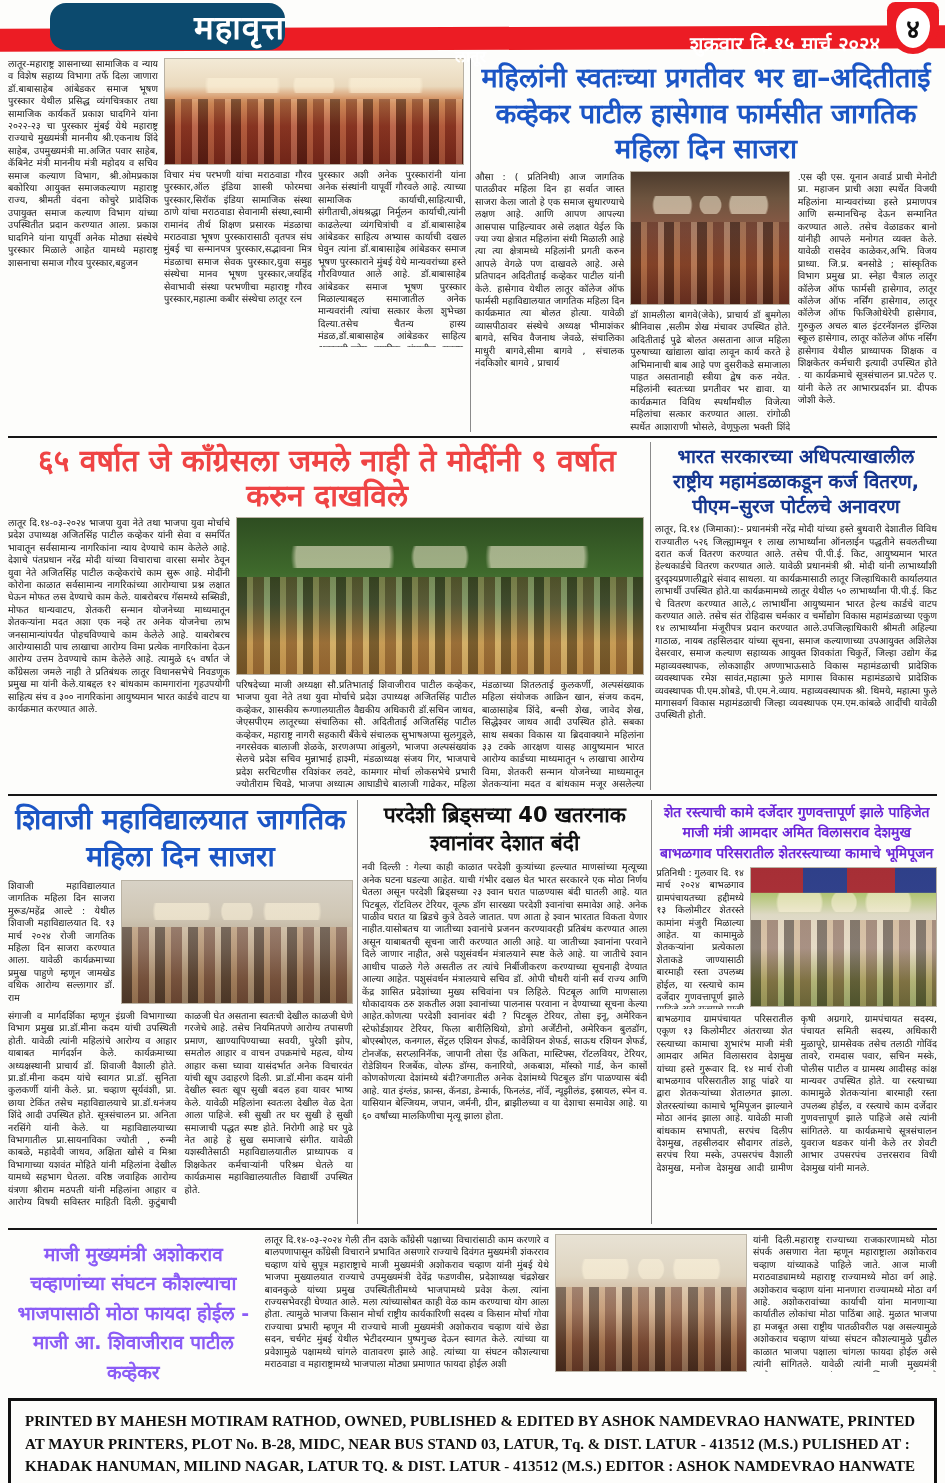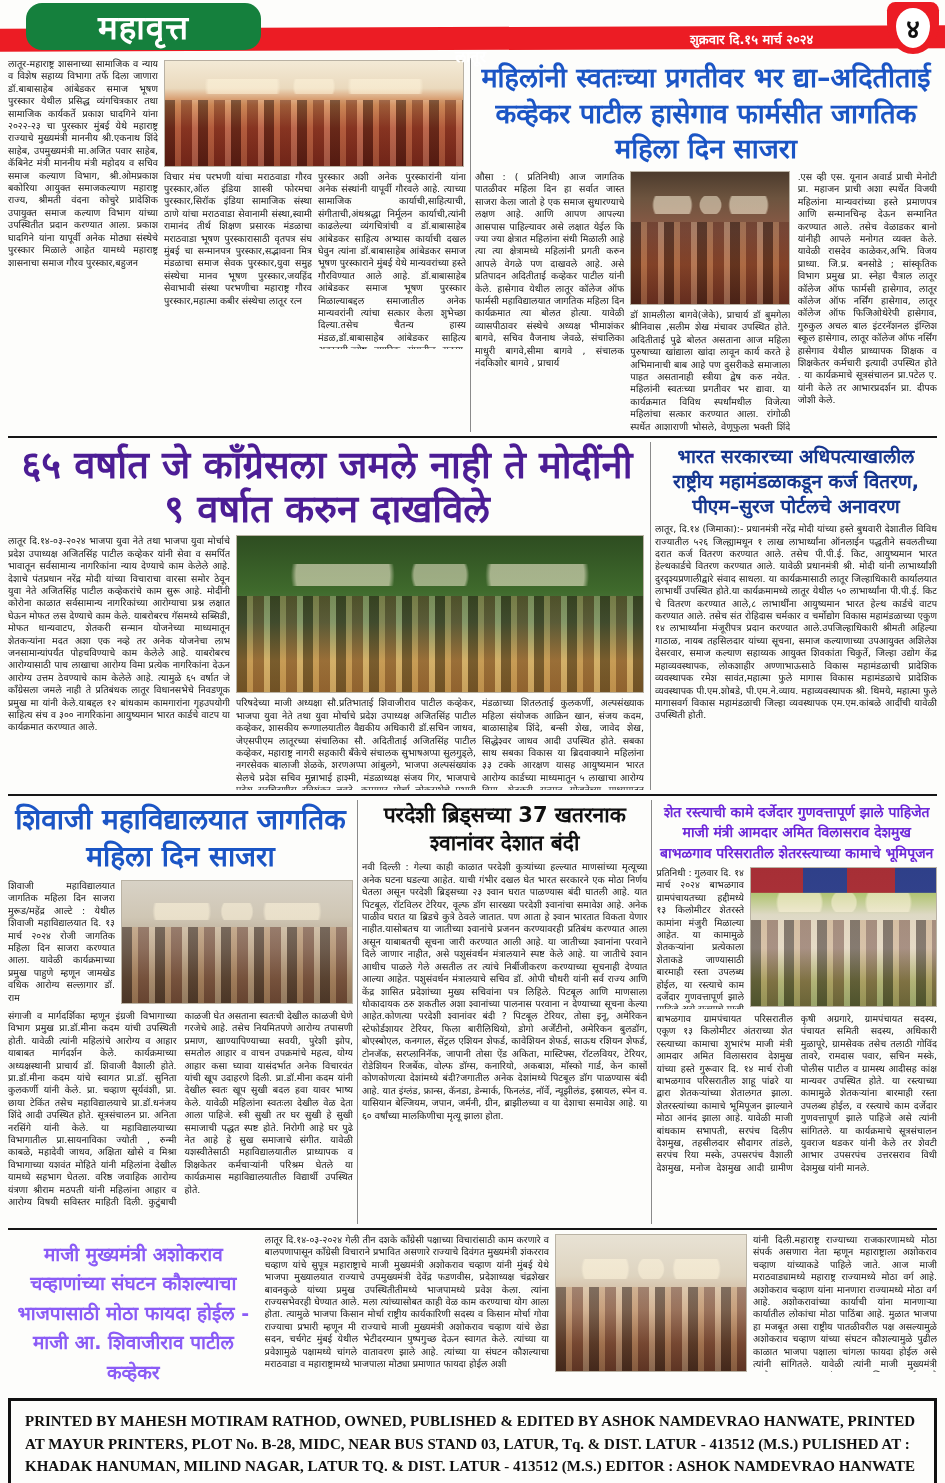--- a/index.html
+++ b/index.html
@@ -2,39 +2,39 @@
 <html lang="mr"><head>
 <meta charset="utf-8">
 <style>
   html,body{margin:0;padding:0;background:#e9e9e9;}
   .page{position:relative;width:945px;height:1483px;margin:0 auto;background:#fdfdfb;
         font-family:"DejaVu Sans","Liberation Sans",sans-serif;color:#141414;overflow:hidden;}
   
   header{position:relative;height:56px;}
   .mast-band{position:absolute;left:0;right:0;top:27px;height:23px;background:#ec1c24;
              transform:skewY(-.2deg);}
-  .mast-name{position:absolute;left:26px;top:3px;width:235px;height:47px;background:#15803d;
-             border-radius:16px;display:flex;align-items:center;justify-content:center;
+  .mast-name{position:absolute;left:50px;top:3px;width:235px;height:47px;background:#0c4a6e;
+             border-radius:16px;display:flex;align-items:center;justify-content:flex-end;
              color:#fff;font-weight:bold;font-size:33px;letter-spacing:1px;z-index:2;}
   .mast-city{position:absolute;left:455px;top:45px;color:#fff;font-weight:bold;font-size:16px;z-index:2;}
-  .mast-date{position:absolute;left:690px;top:30px;color:#fff;font-weight:bold;font-size:13px;z-index:2;}
+  .mast-date{position:absolute;left:690px;top:30px;color:#fff;font-weight:bold;font-size:20px;z-index:2;}
   .mast-page-badge{position:absolute;right:6px;top:2px;width:52px;height:52px;background:#ec1c24;
              border-radius:10px 10px 60% 60%/10px 10px 70% 70%;display:flex;align-items:center;
              justify-content:center;z-index:3;}
   .mast-page-inner{width:34px;height:40px;background:#fff;border-radius:50% 50% 50% 50%/45% 45% 55% 55%;
              display:flex;align-items:center;justify-content:center;font-size:26px;font-weight:bold;color:#101010;}
   
   .hdiv{height:2px;background:#161616;margin:2px 8px;}
   .vdiv{width:1px;background:#8a8a8a;margin:0 4px;}
   section{display:flex;padding:2px 8px;box-sizing:border-box;}
   article{overflow:hidden;}
   .hl{margin:2px 0 4px 0;text-align:center;font-weight:bold;line-height:1.32;}
   .hl-a1{font-size:28px;color:#e01d1d;}
   .hl-a2{font-size:27px;color:#1b55c5;}
-  .hl-modi{font-size:38px;color:#4c1d95;line-height:1.15;}
+  .hl-modi{font-size:30px;color:#ef4444;line-height:1.15;}
   .hl-suraj{font-size:19px;color:#16368f;}
   .hl-college{font-size:28px;color:#1b55c5;}
   .hl-dogs{font-size:21px;color:#101010;}
   .hl-roads{font-size:14px;color:#6d28d9;line-height:1.45;}
   .hl-chavan{font-size:19px;color:#8b5cf6;line-height:1.55;}
   .tcol{font-size:9.4px;line-height:1.32;text-align:justify;overflow:hidden;}
   .frow{display:flex;gap:6px;}
   
   .ph{position:relative;overflow:hidden;border:1px solid #b9b2a4;box-sizing:border-box;flex:none;}
   .ph::after{content:"";position:absolute;left:0;right:0;bottom:0;height:62%;
@@ -69,21 +69,21 @@
     </div>
     <span class="mast-city">लातूर</span>
     <span class="mast-date">शुक्रवार दि.१५ मार्च २०२४</span>
     <div class="mast-page-badge">
       <div class="mast-page-inner">४</div>
     </div>
   </header>
 
   <section style="height:378px;">
     <article style="width:458px;">
-      <div class="frow" style="height:292px;align-items:center;">
+      <div class="frow" style="height:292px;">
         <div class="tcol" style="width:150px;height:292px;">लातूर-महाराष्ट्र शासनाच्या सामाजिक व न्याय व विशेष सहाय्य विभागा तर्फे दिला जाणारा डॉ.बाबासाहेब आंबेडकर समाज भूषण पुरस्कार येथील प्रसिद्ध व्यंगचित्रकार तथा सामाजिक कार्यकर्ते प्रकाश घादगिने यांना २०२२-२३ चा पुरस्कार मुंबई येथे महाराष्ट्र राज्याचे मुख्यमंत्री माननीय श्री.एकनाथ शिंदे साहेब, उपमुख्यमंत्री मा.अजित पवार साहेब, कॅबिनेट मंत्री माननीय मंत्री महोदय व सचिव समाज कल्याण विभाग, श्री.ओमप्रकाश बकोरिया आयुक्त समाजकल्याण महाराष्ट्र राज्य, श्रीमती वंदना कोचुरे प्रादेशिक उपायुक्त समाज कल्याण विभाग यांच्या उपस्थितीत प्रदान करण्यात आला. प्रकाश घादगिने यांना यापूर्वी अनेक मोठ्या संस्थेचे पुरस्कार मिळाले आहेत यामध्ये महाराष्ट्र शासनाचा समाज गौरव पुरस्कार,बहुजन</div>
         <div style="width:302px;">
           <div class="ph ph-award" style="width:300px;height:107px;"></div>
           <div class="frow" style="margin-top:4px;height:178px;">
             <div class="tcol" style="width:148px;height:178px;">विचार मंच परभणी यांचा मराठवाडा गौरव पुरस्कार,ऑल इंडिया शास्त्री फोरमचा पुरस्कार,सिरॉक इंडिया सामाजिक संस्था ठाणे यांचा मराठवाडा सेवानामी संस्था,स्वामी रामानंद तीर्थ शिक्षण प्रसारक मंडळाचा मराठवाडा भूषण पुरस्कारासाठी वृतपत्र संघ मुंबई चा सन्मानपत्र पुरस्कार,सद्भावना मित्र मंडळाचा समाज सेवक पुरस्कार,युवा समुह संस्थेचा मानव भूषण पुरस्कार,जयहिंद सेवाभावी संस्था परभणीचा महाराष्ट्र गौरव पुरस्कार,महात्मा कबीर संस्थेचा लातूर रत्न</div>
             <div class="tcol" style="width:148px;height:178px;">पुरस्कार अशी अनेक पुरस्कारांनी यांना अनेक संस्थांनी यापूर्वी गौरवले आहे. त्याच्या सामाजिक कार्याची,साहित्याची, संगीताची,अंधश्रद्धा निर्मूलन कार्याची,त्यांनी काढलेल्या व्यंगचित्रांची व डॉ.बाबासाहेब आंबेडकर साहित्य अभ्यास कार्याची दखल घेवुन त्यांना डॉ.बाबासाहेब आंबेडकर समाज भूषण पुरस्काराने मुंबई येथे मान्यवरांच्या हस्ते गौरविण्यात आले आहे. डॉ.बाबासाहेब आंबेडकर समाज भूषण पुरस्कार मिळाल्याबद्दल समाजातील अनेक मान्यवरांनी त्यांचा सत्कार केला शुभेच्छा दिल्या.तसेच चैतन्य हास्य मंडळ,डॉ.बाबासाहेब आंबेडकर साहित्य अकादमी,ज्येष्ठ नागरिक संघातील सदस्य, महाराष्ट्र अंधश्रध्दा निर्मुलन समितीतील सदस्य,पदाधिकारी यांनी कौतुक व अभिनंदन केले.</div>
           </div>
         </div>
       </div>
     </article>
@@ -130,21 +130,21 @@
     <article style="width:348px;">
       <h1 class="hl hl-college">शिवाजी महाविद्यालयात जागतिक महिला दिन साजरा</h1>
       <div class="frow" style="height:126px;margin-top:2px;">
         <div class="tcol" style="width:108px;height:126px;">शिवाजी महाविद्यालयात जागतिक महिला दिन साजरा मुरूड/महेंद्र आल्टे : येथील शिवाजी महाविद्यालयात दि. १३ मार्च २०२४ रोजी जागतिक महिला दिन साजरा करण्यात आला. यावेळी कार्यक्रमाच्या प्रमुख पाहुणे म्हणून जामखेड वधिक आरोग्य सल्लागार डॉ. राम</div>
         <div class="ph ph-college" style="width:232px;height:124px;"></div>
       </div>
       <div class="tcol" style="height:206px;margin-top:4px;column-count:2;column-gap:8px;">संगाजी व मार्गदर्शिका म्हणून इंग्रजी विभागाच्या विभाग प्रमुख प्रा.डॉ.मीना कदम यांची उपस्थिती होती. यावेळी त्यांनी महिलांचे आरोग्य व आहार याबाबत मार्गदर्शन केले. कार्यक्रमाच्या अध्यक्षस्थानी प्राचार्य डॉ. शिवाजी वैशाली होते. प्रा.डॉ.मीना कदम यांचे स्वागत प्रा.डॉ. सुनिता कुलकर्णी यांनी केले. प्रा. चव्हाण सूर्यवंशी, प्रा. छाया टेकिंत तसेच महाविद्यालयाचे प्रा.डॉ.धनंजय शिंदे आदी उपस्थित होते. सूत्रसंचालन प्रा. अनिता नरसिंगे यांनी केले. या महाविद्यालयाच्या विभागातील प्रा.सायनाविका ज्योती , रुन्मी काबळे, महादेवी जाधव, अक्षिता खोसे व मिश्रा विभागाच्या यशवंत मोहिते यांनी महिलांना देखील यामध्ये सहभाग घेतला. वरिष्ठ जवाहिक आरोग्य यंत्रणा श्रीराम मठपती यांनी महिलांना आहार व आरोग्य विषयी सविस्तर माहिती दिली. कुटुंबाची काळजी घेत असताना स्वतःची देखील काळजी घेणे गरजेचे आहे. तसेच नियमितपणे आरोग्य तपासणी प्रमाण, खाण्यापिण्याच्या सवयी, पुरेशी झोप, समतोल आहार व वाचन उपक्रमांचे महत्व, योग्य आहार कसा घ्यावा यासंदर्भात अनेक विचारवंत यांची खूप उदाहरणे दिली. प्रा.डॉ.मीना कदम यांनी देखील स्वतः खूप सुखी बदल हवा यावर भाष्य केले. यावेळी महिलांना स्वतःला देखील वेळ देता आला पाहिजे. स्त्री सुखी तर घर सुखी हे सुखी समाजाची पद्धत स्पष्ट होते. निरोगी आहे घर पुढे नेत आहे हे सुख समाजाचे संगीत. यावेळी यशस्वीतेसाठी महाविद्यालयातील प्राध्यापक व शिक्षकेतर कर्मचाऱ्यांनी परिश्रम घेतले या कार्यक्रमास महाविद्यालयातील विद्यार्थी उपस्थित होते.</div>
     </article>
     <div class="vdiv"></div>
     <article style="width:288px;">
-      <h2 class="hl hl-dogs">परदेशी ब्रिड्सच्या 37 खतरनाक श्वानांवर देशात बंदी</h2>
+      <h2 class="hl hl-dogs">परदेशी ब्रिड्सच्या 40 खतरनाक श्वानांवर देशात बंदी</h2>
       <div class="tcol" style="height:366px;">नवी दिल्ली : गेल्या काही काळात परदेशी कुत्र्यांच्या हल्ल्यात माणसांच्या मृत्यूच्या अनेक घटना घडल्या आहेत. याची गंभीर दखल घेत भारत सरकारने एक मोठा निर्णय घेतला असून परदेशी ब्रिड्सच्या २३ श्वान घरात पाळण्यास बंदी घातली आहे. यात पिटबूल, रॉटविलर टेरियर, वूल्फ डॉग सारख्या परदेशी श्वानांचा समावेश आहे. अनेक पाळीव घरात या ब्रिडचे कुत्रे ठेवले जातात. पण आता हे श्वान भारतात विकता येणार नाहीत.यासोबतच या जातीच्या श्वानांचे प्रजनन करण्यावरही प्रतिबंध करण्यात आला असून याबाबतची सूचना जारी करण्यात आली आहे. या जातीच्या श्वानांना परवाने दिले जाणार नाहीत, असे पशुसंवर्धन मंत्रालयाने स्पष्ट केले आहे. या जातीचे श्वान आधीच पाळले गेले असतील तर त्यांचे निर्बीजीकरण करण्याच्या सूचनाही देण्यात आल्या आहेत. पशुसंवर्धन मंत्रालयाचे सचिव डॉ. ओपी चौधरी यांनी सर्व राज्य आणि केंद्र शासित प्रदेशांच्या मुख्य सचिवांना पत्र लिहिले. पिटबूल आणि माणसाला धोकादायक ठरु शकतील अशा श्वानांच्या पालनास परवाना न देण्याच्या सूचना केल्या आहेत.कोणत्या परदेशी श्वानांवर बंदी ? पिटबूल टेरियर, तोसा इनू,  अमेरिकन स्टेफोर्डशायर टेरियर, फिला बारीलिथियो, डोगो अर्जेंटीनो, अमेरिकन बुलडॉग, बोएस्बोएल, कनगाल, सेंट्रल एशियन शेफर्ड, कावेशियन शेफर्ड, साऊथ रशियन शेफर्ड, टोनजॅक, सरप्लानिनॅक, जापानी तोसा ऐंड अकिता, मास्टिफ्स, रॉटलवियर, टेरियर, रोडेशियन रिजर्बेक, वोल्फ डॉग्स, कनारियो, अकबाश, मॉस्को गार्ड, केन कार्सो कोणकोणत्या देशांमध्ये बंदी?जगातील अनेक देशांमध्ये पिटबूल डॉग पाळण्यास बंदी आहे. यात इंग्लंड, फ्रान्स, कॅनडा, डेन्मार्क, फिनलंड, नॉर्वे, न्यूझीलंड, इस्रायल, स्पेन व. यासियान बेल्जियम, जपान, जर्मनी, ग्रीन, ब्राझीलच्या व या देशाचा समावेश आहे. या ६० वर्षांच्या मालकिणीचा मृत्यू झाला होता.</div>
     </article>
     <div class="vdiv"></div>
     <article style="width:283px;">
       <h2 class="hl hl-roads">शेत रस्त्याची कामे दर्जेदार गुणवत्तापूर्ण झाले पाहिजेत माजी मंत्री आमदार अमित विलासराव देशमुख बाभळगाव परिसरातील शेतरस्त्याच्या कामाचे भूमिपूजन</h2>
       <div class="frow" style="height:142px;margin-top:2px;">
         <div class="tcol" style="width:90px;height:142px;">प्रतिनिधी : गुलवार दि. १४ मार्च २०२४ बाभळगाव ग्रामपंचायतच्या हद्दीमध्ये १३ किलोमीटर शेतरस्ते कामांना मंजुरी मिळाल्या आहेत. या कामामुळे शेतकऱ्यांना प्रत्येकाला शेताकडे जाण्यासाठी बारमाही रस्ता उपलब्ध होईल, या रस्त्याचे काम दर्जेदार गुणवत्तापूर्ण झाले पाहिजे असे राज्याचे माजी वैद्यकीय शिक्षण सांस्कृतिक कार्यमंत्री व लातूरचे माजी पालकमंत्री आमदार अमित देशमुख म्हटले आहे.</div>
         <div class="ph ph-roads" style="width:187px;height:140px;"></div>
       </div>
       <div class="tcol" style="height:196px;margin-top:4px;column-count:2;column-gap:8px;">बाभळगाव ग्रामपंचायत परिसरातील एकूण १३ किलोमीटर अंतराच्या शेत रस्त्याच्या कामाचा शुभारंभ माजी मंत्री आमदार अमित विलासराव देशमुख यांच्या हस्ते गुरूवार दि. १४ मार्च रोजी बाभळगाव परिसरातील शाहू पांढरे या द्वारा शेतकऱ्यांच्या शेतालगत झाला. शेतरस्त्यांच्या कामाचे भूमिपूजन झाल्याने मोठा आनंद झाला आहे. यावेळी माजी बांधकाम सभापती, सरपंच दिलीप देशमुख, तहसीलदार सौदागर तांडले, सरपंच रिया मस्के, उपसरपंच वैशाली देशमुख, मनोज देशमुख आदी ग्रामीण कृषी अग्रगारे, ग्रामपंचायत सदस्य, पंचायत समिती सदस्य, अधिकारी मुळापूरे, ग्रामसेवक तसेच तलाठी गोविंद तावरे, रामदास पवार, सचिन मस्के, पोलीस पाटील व ग्रामस्थ आदीसह कांक्ष मान्यवर उपस्थित होते. या रस्त्याच्या कामामुळे शेतकऱ्यांना बारमाही रस्ता उपलब्ध होईल, व रस्त्याचे काम दर्जेदार गुणवत्तापूर्ण झाले पाहिजे असे त्यांनी सांगितले. या कार्यक्रमाचे सूत्रसंचालन युवराज थडकर यांनी केले तर शेवटी आभार उपसरपंच उत्तरसराव विधी देशमुख यांनी मानले.</div>

